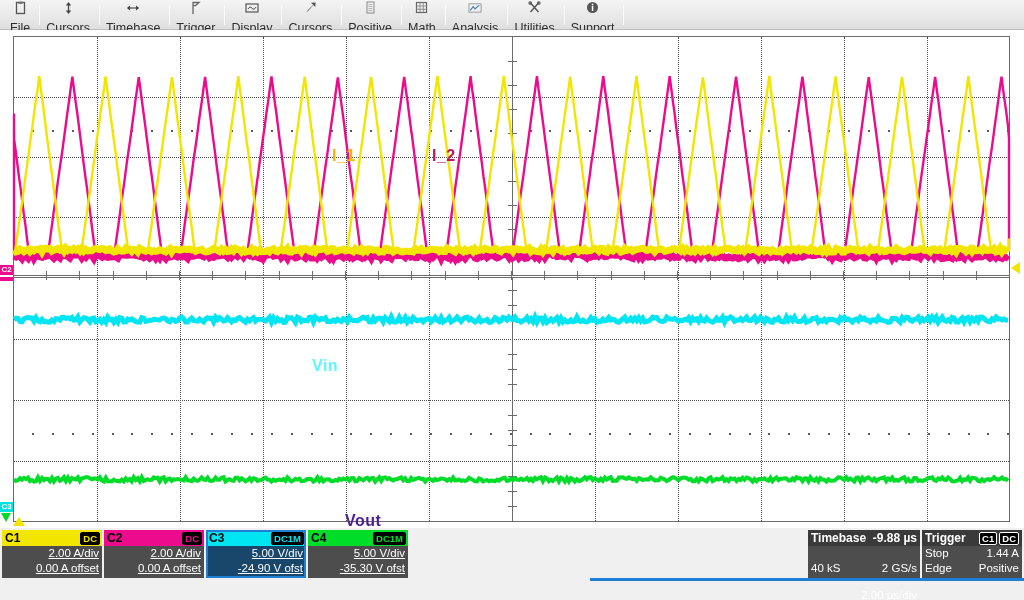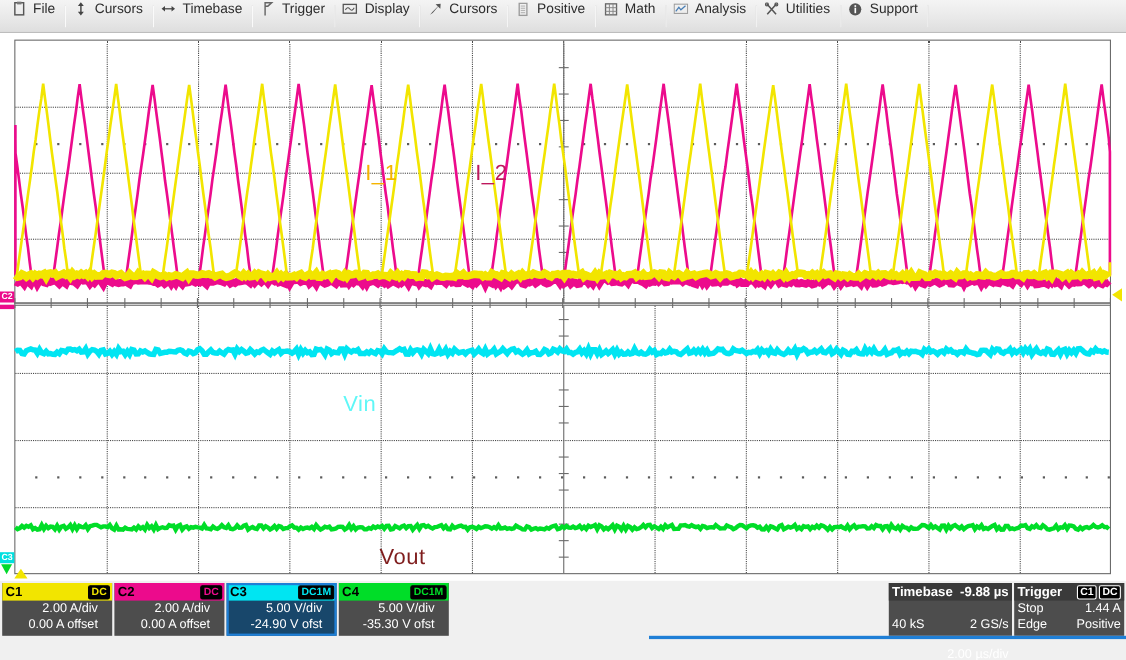--- a/index.html
+++ b/index.html
@@ -28,20 +28,21 @@
   .menu-item {
     display: flex; align-items: center;
     height: 28px;
     padding: 0 9px 13px 6px;
     gap: 6px;
     font-size: 12.5px;
     color: #2d2d2d;
     cursor: default;
     position: relative;
     white-space: nowrap;
+    flex-direction: column;
   }
   .menu-sep {
     width: 1px; height: 20px;
     background: #c3c3c3;
     border-right: 1px solid #fafafa;
     flex: 0 0 auto;
   }
   .mi-icon {
     width: 14px; height: 14px;
     display: inline-flex; align-items: center; justify-content: center;
@@ -115,22 +116,22 @@
   }
 
   
   .trace-svg {
     position: absolute; left: 0; top: 0;
     width: 100%; height: 100%;
     overflow: visible;
   }
   .wf-label {
     position: absolute;
-    font-size: 20px;
-    font-weight: normal;
+    font-size: 16px;
+    font-weight: bold;
     letter-spacing: .5px;
     white-space: nowrap;
     pointer-events: none;
   }
 
   
   .edge-marker {
     position: absolute;
     font-size: 8px;
     font-weight: bold;
@@ -199,24 +200,25 @@
     font-weight: bold;
     padding: 0 2px;
     border: 1px solid #000;
     border-radius: 2px;
     background: #000;
     line-height: 11px;
   }
   .db-row {
     height: 15px;
     text-align: right;
-    padding-right: 13px;
+    padding-right: 3px;
     line-height: 15px;
     font-size: 11.5px;
     white-space: nowrap;
+    text-decoration: underline;
   }
 
   .tb-box, .trg-box {
     position: absolute;
     top: 2px; height: 48px;
     background: #4d4d4d;
     color: #ffffff;
     font-size: 11.5px;
   }
   .tb-box { left: 808px; width: 112px; }
@@ -622,21 +624,21 @@
       <svg class="trace-svg" viewBox="0 0 997 245" preserveAspectRatio="none">
         <g id="trace-c3" stroke="#00e5f2" stroke-width="5" fill="none">
             <path d="M 0 42 L 2 40.7 L 4 40.8 L 6 43.8 L 8 44.2 L 10 41.1 L 12 40.3 L 14 39.6 L 16 40.3 L 18 40.5 L 20 43.5 L 22 39.9 L 24 43.1 L 26 44.0 L 28 41.7 L 30 44.0 L 32 43.8 L 34 44.4 L 36 44.6 L 38 42.4 L 40 43.9 L 42 40.9 L 44 41.2 L 46 42.3 L 48 39.7 L 50 39.6 L 52 40.7 L 54 40.2 L 56 41.2 L 58 39.8 L 60 42.5 L 62 42.3 L 64 39.3 L 66 44.2 L 68 41.6 L 70 40.1 L 72 40.5 L 74 41.8 L 76 44.3 L 78 40.8 L 80 40.4 L 82 44.2 L 84 43.5 L 86 41.7 L 88 44.5 L 90 41.9 L 92 44.5 L 94 39.3 L 96 42.0 L 98 41.6 L 100 44.7 L 102 41.7 L 104 44.6 L 106 40.0 L 108 40.5 L 110 44.2 L 112 44.1 L 114 41.4 L 116 42.3 L 118 41.3 L 120 42.7 L 122 44.0 L 124 44.4 L 126 44.5 L 128 39.9 L 130 40.4 L 132 43.7 L 134 43.2 L 136 42.6 L 138 42.6 L 140 41.7 L 142 41.8 L 144 42.2 L 146 42.3 L 148 40.8 L 150 40.4 L 152 41.1 L 154 43.2 L 156 44.1 L 158 41.6 L 160 42.1 L 162 43.8 L 164 43.0 L 166 40.3 L 168 39.3 L 170 41.1 L 172 44.5 L 174 44.5 L 176 42.3 L 178 40.4 L 180 42.8 L 182 43.2 L 184 43.4 L 186 41.5 L 188 43.1 L 190 44.3 L 192 41.5 L 194 40.1 L 196 40.7 L 198 40.5 L 200 44.3 L 202 39.6 L 204 42.0 L 206 40.1 L 208 41.6 L 210 43.4 L 212 42.9 L 214 40.1 L 216 42.0 L 218 44.2 L 220 42.2 L 222 42.8 L 224 40.8 L 226 40.0 L 228 41.5 L 230 43.0 L 232 44.5 L 234 41.5 L 236 43.2 L 238 41.4 L 240 40.1 L 242 43.5 L 244 41.8 L 246 41.7 L 248 41.5 L 250 42.2 L 252 43.4 L 254 42.0 L 256 39.7 L 258 44.6 L 260 40.3 L 262 43.5 L 264 40.9 L 266 43.1 L 268 42.2 L 270 44.7 L 272 44.5 L 274 39.7 L 276 40.4 L 278 40.0 L 280 41.7 L 282 44.7 L 284 39.6 L 286 40.6 L 288 43.8 L 290 42.4 L 292 42.9 L 294 43.1 L 296 39.5 L 298 39.5 L 300 44.3 L 302 39.4 L 304 41.2 L 306 42.4 L 308 40.9 L 310 41.5 L 312 40.2 L 314 43.7 L 316 43.6 L 318 43.8 L 320 42.3 L 322 43.6 L 324 41.6 L 326 42.9 L 328 43.8 L 330 41.0 L 332 41.5 L 334 43.9 L 336 39.6 L 338 42.3 L 340 42.9 L 342 42.9 L 344 43.2 L 346 41.9 L 348 40.7 L 350 39.4 L 352 40.6 L 354 39.9 L 356 44.2 L 358 44.3 L 360 40.3 L 362 43.1 L 364 40.9 L 366 40.3 L 368 40.8 L 370 44.3 L 372 39.9 L 374 41.8 L 376 43.8 L 378 39.3 L 380 43.9 L 382 44.4 L 384 43.6 L 386 39.7 L 388 43.8 L 390 43.0 L 392 39.8 L 394 44.4 L 396 41.7 L 398 43.4 L 400 39.8 L 402 41.7 L 404 43.2 L 406 42.5 L 408 42.1 L 410 44.1 L 412 42.0 L 414 41.2 L 416 40.7 L 418 44.2 L 420 42.3 L 422 39.7 L 424 42.6 L 426 43.8 L 428 39.9 L 430 44.2 L 432 42.6 L 434 42.1 L 436 39.8 L 438 44.1 L 440 42.8 L 442 41.8 L 444 39.3 L 446 41.5 L 448 43.7 L 450 41.2 L 452 39.9 L 454 39.4 L 456 42.3 L 458 41.2 L 460 42.9 L 462 44.4 L 464 43.0 L 466 40.4 L 468 44.1 L 470 43.0 L 472 42.7 L 474 41.7 L 476 44.6 L 478 44.7 L 480 43.0 L 482 40.1 L 484 41.1 L 486 44.0 L 488 43.1 L 490 39.8 L 492 40.6 L 494 42.3 L 496 39.5 L 498 41.3 L 500 41.9 L 502 39.6 L 504 42.8 L 506 42.8 L 508 44.3 L 510 42.8 L 512 42.2 L 514 39.7 L 516 43.2 L 518 41.1 L 520 44.0 L 522 39.3 L 524 44.3 L 526 40.2 L 528 40.2 L 530 44.0 L 532 40.3 L 534 44.7 L 536 43.2 L 538 41.4 L 540 43.7 L 542 42.0 L 544 40.1 L 546 44.3 L 548 40.5 L 550 44.3 L 552 42.4 L 554 44.4 L 556 44.3 L 558 42.3 L 560 44.1 L 562 43.6 L 564 39.4 L 566 43.1 L 568 43.9 L 570 42.5 L 572 44.1 L 574 44.4 L 576 43.4 L 578 40.1 L 580 42.4 L 582 41.0 L 584 44.7 L 586 43.6 L 588 43.8 L 590 41.6 L 592 43.2 L 594 42.6 L 596 39.9 L 598 42.4 L 600 41.7 L 602 42.2 L 604 44.1 L 606 44.7 L 608 43.0 L 610 41.2 L 612 39.5 L 614 43.5 L 616 42.9 L 618 40.6 L 620 43.0 L 622 40.5 L 624 42.9 L 626 40.0 L 628 43.2 L 630 40.6 L 632 44.2 L 634 43.8 L 636 43.4 L 638 41.7 L 640 39.5 L 642 40.2 L 644 39.8 L 646 42.5 L 648 43.5 L 650 43.8 L 652 43.0 L 654 39.5 L 656 40.9 L 658 41.3 L 660 41.7 L 662 40.7 L 664 42.2 L 666 43.7 L 668 42.7 L 670 42.9 L 672 41.8 L 674 42.3 L 676 40.1 L 678 43.8 L 680 40.4 L 682 42.3 L 684 41.2 L 686 43.8 L 688 39.9 L 690 42.9 L 692 43.5 L 694 40.4 L 696 42.7 L 698 43.7 L 700 44.6 L 702 43.2 L 704 40.5 L 706 42.8 L 708 42.5 L 710 39.5 L 712 44.5 L 714 40.5 L 716 40.8 L 718 39.3 L 720 40.6 L 722 43.6 L 724 42.6 L 726 42.5 L 728 40.9 L 730 42.8 L 732 41.4 L 734 39.5 L 736 42.6 L 738 43.0 L 740 41.2 L 742 39.3 L 744 43.9 L 746 42.6 L 748 39.7 L 750 42.0 L 752 44.3 L 754 40.6 L 756 41.7 L 758 44.4 L 760 44.7 L 762 41.7 L 764 42.1 L 766 40.3 L 768 43.5 L 770 44.1 L 772 44.2 L 774 39.4 L 776 42.8 L 778 40.5 L 780 42.8 L 782 39.5 L 784 43.0 L 786 43.9 L 788 43.9 L 790 42.8 L 792 40.1 L 794 44.5 L 796 43.5 L 798 43.0 L 800 40.8 L 802 40.9 L 804 40.0 L 806 44.4 L 808 42.7 L 810 43.5 L 812 41.6 L 814 43.9 L 816 41.6 L 818 41.8 L 820 41.7 L 822 42.5 L 824 42.9 L 826 44.5 L 828 40.0 L 830 41.7 L 832 39.6 L 834 42.2 L 836 41.4 L 838 42.6 L 840 44.4 L 842 42.2 L 844 41.5 L 846 43.1 L 848 39.7 L 850 41.5 L 852 40.4 L 854 42.5 L 856 42.5 L 858 44.3 L 860 42.3 L 862 42.1 L 864 43.3 L 866 39.6 L 868 42.1 L 870 42.6 L 872 43.3 L 874 43.7 L 876 44.7 L 878 44.3 L 880 40.8 L 882 40.7 L 884 40.9 L 886 42.9 L 888 44.7 L 890 39.9 L 892 42.0 L 894 39.6 L 896 39.9 L 898 42.7 L 900 43.6 L 902 41.8 L 904 41.5 L 906 39.5 L 908 43.4 L 910 41.0 L 912 43.0 L 914 41.4 L 916 39.7 L 918 43.1 L 920 39.4 L 922 42.1 L 924 39.4 L 926 44.6 L 928 41.8 L 930 39.4 L 932 42.7 L 934 43.6 L 936 42.2 L 938 43.6 L 940 39.6 L 942 40.4 L 944 44.4 L 946 44.6 L 948 42.2 L 950 40.3 L 952 44.4 L 954 40.6 L 956 39.8 L 958 44.1 L 960 40.8 L 962 43.1 L 964 40.7 L 966 43.5 L 968 39.5 L 970 39.3 L 972 40.8 L 974 42.9 L 976 43.8 L 978 44.2 L 980 41.2 L 982 42.3 L 984 39.4 L 986 41.5 L 988 41.2 L 990 42.3 L 992 41.3 L 994 42.4 L 996 42.6"></path>
           </g>
         <g id="trace-c4" stroke="#00dd28" stroke-width="4" fill="none">
             <path d="M 0 203 L 2 204.7 L 4 203.8 L 6 201.8 L 8 203.3 L 10 201.6 L 12 202.6 L 14 201.2 L 16 204.8 L 18 203.7 L 20 205.2 L 22 204.8 L 24 200.9 L 26 204.6 L 28 201.6 L 30 203.8 L 32 202.4 L 34 202.6 L 36 204.9 L 38 201.5 L 40 205.1 L 42 202.3 L 44 201.6 L 46 204.4 L 48 203.1 L 50 200.9 L 52 204.8 L 54 201.2 L 56 204.8 L 58 201.7 L 60 202.6 L 62 203.1 L 64 201.0 L 66 204.7 L 68 202.0 L 70 201.5 L 72 200.8 L 74 200.8 L 76 202.0 L 78 203.0 L 80 202.2 L 82 202.2 L 84 203.0 L 86 200.9 L 88 204.1 L 90 205.2 L 92 201.4 L 94 205.0 L 96 204.8 L 98 205.1 L 100 203.3 L 102 204.4 L 104 204.7 L 106 205.0 L 108 203.3 L 110 205.0 L 112 202.1 L 114 204.1 L 116 202.8 L 118 205.1 L 120 200.8 L 122 203.7 L 124 202.0 L 126 205.1 L 128 200.8 L 130 204.7 L 132 203.6 L 134 203.0 L 136 203.7 L 138 203.5 L 140 201.1 L 142 201.9 L 144 201.4 L 146 205.2 L 148 201.8 L 150 200.9 L 152 205.1 L 154 202.9 L 156 202.2 L 158 204.4 L 160 202.8 L 162 203.3 L 164 202.6 L 166 203.1 L 168 203.4 L 170 204.2 L 172 200.9 L 174 204.0 L 176 204.2 L 178 204.8 L 180 202.3 L 182 203.9 L 184 204.5 L 186 203.2 L 188 201.1 L 190 203.1 L 192 203.6 L 194 201.2 L 196 204.4 L 198 204.7 L 200 203.9 L 202 201.3 L 204 203.5 L 206 203.4 L 208 201.5 L 210 200.8 L 212 205.2 L 214 203.7 L 216 202.8 L 218 204.0 L 220 204.5 L 222 201.4 L 224 201.4 L 226 204.0 L 228 202.0 L 230 203.2 L 232 205.0 L 234 203.8 L 236 201.8 L 238 204.4 L 240 201.9 L 242 202.5 L 244 204.6 L 246 203.8 L 248 203.8 L 250 202.2 L 252 201.2 L 254 203.3 L 256 203.4 L 258 205.2 L 260 203.2 L 262 204.5 L 264 203.6 L 266 203.3 L 268 204.0 L 270 202.6 L 272 204.5 L 274 201.0 L 276 203.3 L 278 205.1 L 280 204.1 L 282 202.5 L 284 203.2 L 286 202.4 L 288 204.9 L 290 204.6 L 292 204.1 L 294 202.6 L 296 202.5 L 298 202.7 L 300 205.2 L 302 203.9 L 304 200.9 L 306 204.5 L 308 202.0 L 310 205.0 L 312 203.2 L 314 203.0 L 316 203.1 L 318 204.9 L 320 204.8 L 322 203.6 L 324 204.4 L 326 202.4 L 328 203.6 L 330 202.2 L 332 203.0 L 334 201.8 L 336 204.3 L 338 201.8 L 340 201.7 L 342 205.0 L 344 204.6 L 346 201.8 L 348 202.8 L 350 204.0 L 352 202.1 L 354 201.4 L 356 203.8 L 358 201.9 L 360 201.8 L 362 205.2 L 364 202.9 L 366 200.9 L 368 204.6 L 370 201.4 L 372 201.0 L 374 202.7 L 376 201.7 L 378 203.2 L 380 204.2 L 382 202.9 L 384 202.7 L 386 201.8 L 388 201.0 L 390 203.8 L 392 201.9 L 394 204.7 L 396 204.9 L 398 201.6 L 400 203.6 L 402 202.7 L 404 202.0 L 406 201.5 L 408 202.7 L 410 202.5 L 412 205.2 L 414 202.9 L 416 202.6 L 418 203.3 L 420 204.5 L 422 202.6 L 424 203.8 L 426 203.0 L 428 202.1 L 430 202.3 L 432 203.0 L 434 204.3 L 436 202.8 L 438 204.1 L 440 201.1 L 442 204.1 L 444 203.9 L 446 203.1 L 448 204.5 L 450 203.9 L 452 204.5 L 454 204.0 L 456 201.5 L 458 202.7 L 460 203.6 L 462 205.0 L 464 205.1 L 466 202.1 L 468 202.8 L 470 205.1 L 472 204.3 L 474 203.7 L 476 204.9 L 478 204.1 L 480 204.4 L 482 204.9 L 484 203.5 L 486 204.3 L 488 202.7 L 490 201.9 L 492 201.4 L 494 204.7 L 496 204.2 L 498 202.3 L 500 203.6 L 502 201.9 L 504 203.3 L 506 203.5 L 508 202.3 L 510 203.7 L 512 203.2 L 514 201.7 L 516 204.2 L 518 202.5 L 520 204.6 L 522 201.6 L 524 202.8 L 526 201.9 L 528 200.9 L 530 204.9 L 532 201.2 L 534 202.3 L 536 204.9 L 538 203.3 L 540 204.7 L 542 203.0 L 544 201.1 L 546 205.1 L 548 201.4 L 550 202.4 L 552 205.2 L 554 201.6 L 556 205.1 L 558 201.7 L 560 202.8 L 562 205.2 L 564 203.0 L 566 204.7 L 568 204.2 L 570 202.9 L 572 200.9 L 574 203.1 L 576 201.0 L 578 200.8 L 580 203.8 L 582 202.2 L 584 203.4 L 586 204.5 L 588 202.4 L 590 204.5 L 592 201.2 L 594 203.1 L 596 201.9 L 598 200.8 L 600 204.6 L 602 204.5 L 604 204.4 L 606 201.2 L 608 201.2 L 610 200.9 L 612 202.0 L 614 202.5 L 616 201.0 L 618 202.2 L 620 202.9 L 622 202.3 L 624 204.5 L 626 201.8 L 628 202.4 L 630 203.7 L 632 203.1 L 634 202.9 L 636 203.3 L 638 201.0 L 640 202.6 L 642 204.1 L 644 204.0 L 646 204.0 L 648 201.4 L 650 202.3 L 652 203.0 L 654 204.8 L 656 203.8 L 658 202.1 L 660 200.9 L 662 201.1 L 664 202.5 L 666 203.8 L 668 202.0 L 670 201.3 L 672 201.2 L 674 201.7 L 676 203.4 L 678 202.5 L 680 204.9 L 682 205.0 L 684 202.5 L 686 205.1 L 688 202.1 L 690 202.8 L 692 204.0 L 694 205.0 L 696 201.9 L 698 201.0 L 700 204.8 L 702 203.7 L 704 202.4 L 706 203.3 L 708 202.6 L 710 200.8 L 712 204.5 L 714 203.0 L 716 204.7 L 718 202.0 L 720 202.7 L 722 202.2 L 724 204.7 L 726 202.6 L 728 203.7 L 730 201.5 L 732 203.4 L 734 201.1 L 736 201.8 L 738 203.1 L 740 205.2 L 742 202.7 L 744 204.9 L 746 202.9 L 748 202.7 L 750 202.9 L 752 202.0 L 754 203.5 L 756 204.4 L 758 201.4 L 760 204.8 L 762 202.6 L 764 201.2 L 766 203.7 L 768 202.4 L 770 202.4 L 772 202.0 L 774 202.1 L 776 204.2 L 778 204.1 L 780 202.0 L 782 203.7 L 784 200.9 L 786 201.8 L 788 201.8 L 790 204.8 L 792 202.1 L 794 201.9 L 796 205.0 L 798 200.8 L 800 203.4 L 802 204.4 L 804 202.3 L 806 205.1 L 808 201.7 L 810 203.2 L 812 203.5 L 814 205.2 L 816 203.0 L 818 204.4 L 820 204.4 L 822 204.2 L 824 202.6 L 826 201.0 L 828 201.1 L 830 202.2 L 832 203.7 L 834 201.0 L 836 203.5 L 838 202.2 L 840 203.6 L 842 205.1 L 844 201.4 L 846 201.3 L 848 205.1 L 850 201.5 L 852 204.0 L 854 201.9 L 856 200.9 L 858 202.6 L 860 204.1 L 862 202.3 L 864 204.8 L 866 203.1 L 868 202.0 L 870 201.6 L 872 201.0 L 874 204.8 L 876 202.2 L 878 203.5 L 880 201.2 L 882 204.5 L 884 203.6 L 886 204.5 L 888 203.1 L 890 201.8 L 892 200.8 L 894 204.9 L 896 202.9 L 898 205.2 L 900 205.1 L 902 201.7 L 904 201.7 L 906 204.6 L 908 204.0 L 910 204.8 L 912 203.9 L 914 203.4 L 916 201.4 L 918 201.6 L 920 201.0 L 922 203.8 L 924 204.5 L 926 202.1 L 928 203.1 L 930 201.1 L 932 203.3 L 934 203.7 L 936 201.2 L 938 202.6 L 940 204.8 L 942 205.2 L 944 204.5 L 946 204.0 L 948 201.4 L 950 204.8 L 952 203.1 L 954 203.4 L 956 201.1 L 958 204.5 L 960 201.4 L 962 201.5 L 964 202.2 L 966 204.5 L 968 205.2 L 970 203.0 L 972 204.8 L 974 203.2 L 976 202.8 L 978 203.8 L 980 202.8 L 982 200.9 L 984 202.6 L 986 203.2 L 988 202.5 L 990 201.1 L 992 202.8 L 994 202.7 L 996 204.6"></path>
           </g>
       </svg>
 
       <span class="wf-label" style="left:298px; top:79px; color:#5ff7f7;">Vin</span>
-      <span class="wf-label" style="left:331px; top:218px; color:#7f1d1d;">Vout</span>
+      <span class="wf-label" style="left:331px; top:234px; color:#4c1d95;">Vout</span>
     </div>
 
     <div class="edge-marker" style="left:0px; top:235px; background:#ec0b8c;">C2</div>
     <div class="lvl-bar" style="left:0px; top:247px; background:#ec0b8c;"></div>
 
     <div class="edge-marker" style="left:0px; top:472px; background:#00e0e0;">C3</div>
 
     <div class="edge-marker" style="left:0px; top:472px; background:#00d92b; opacity:0;">C4</div>
     <div class="arrow-down" style="left:1px; top:483px; border-top:9px solid #00d92b;"></div>
 

